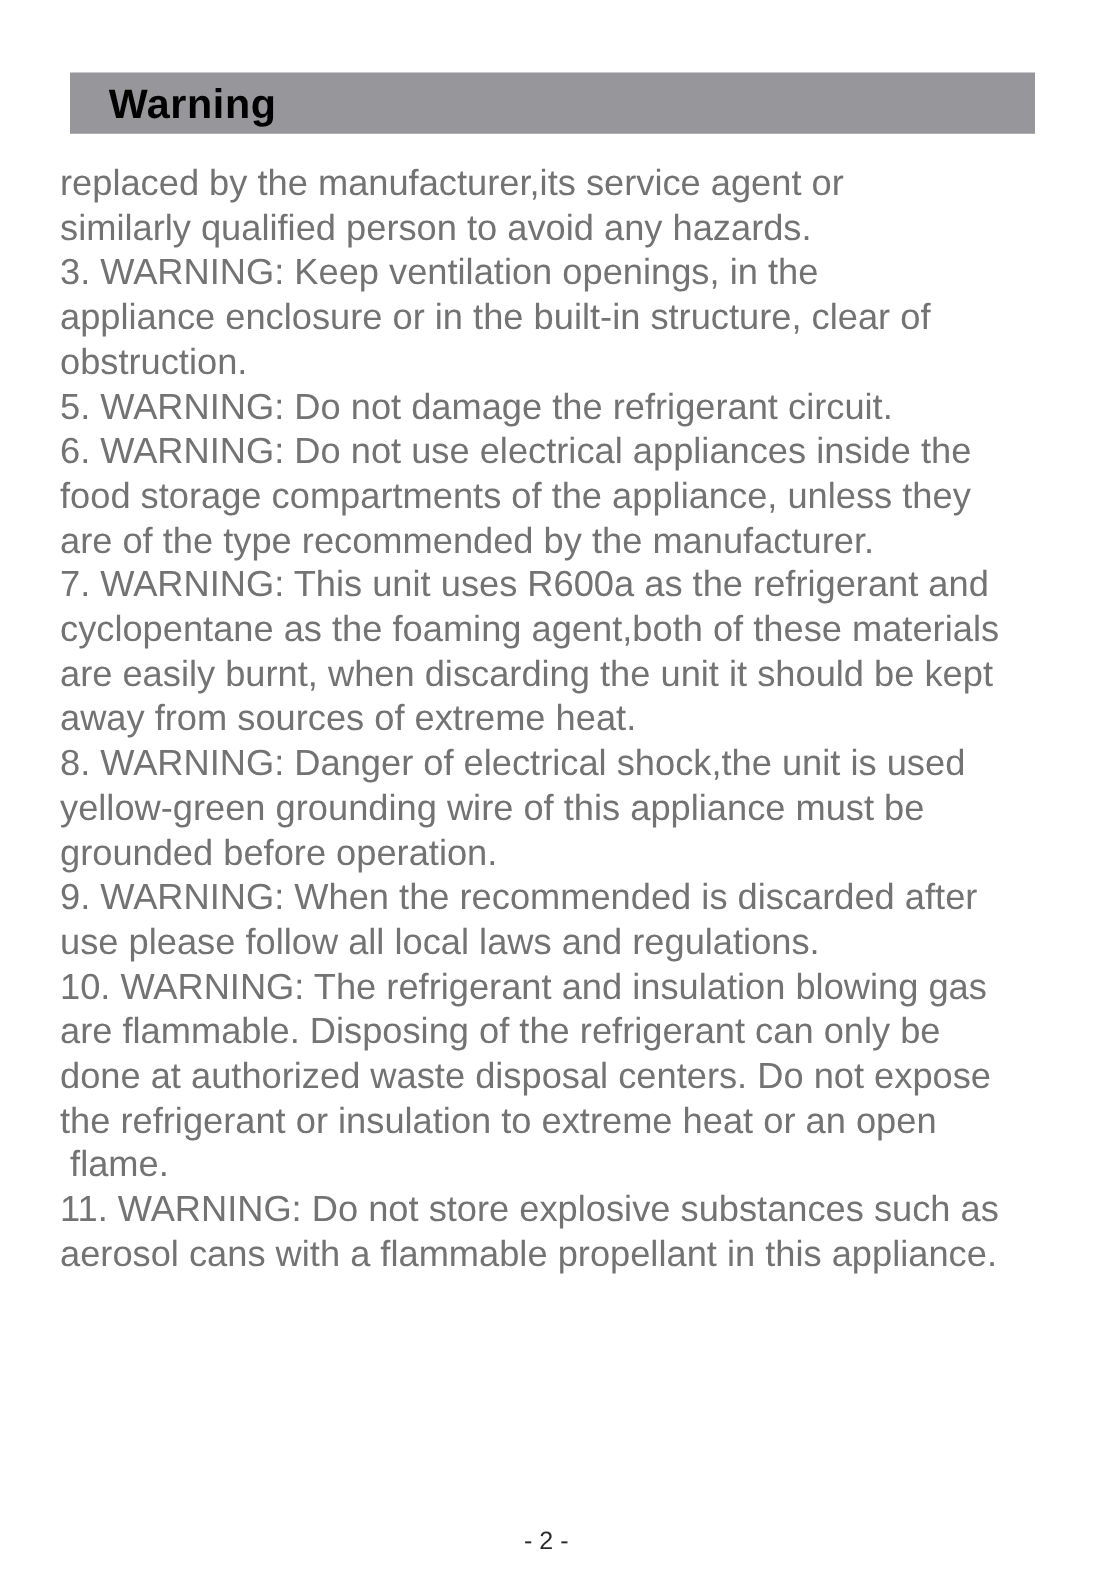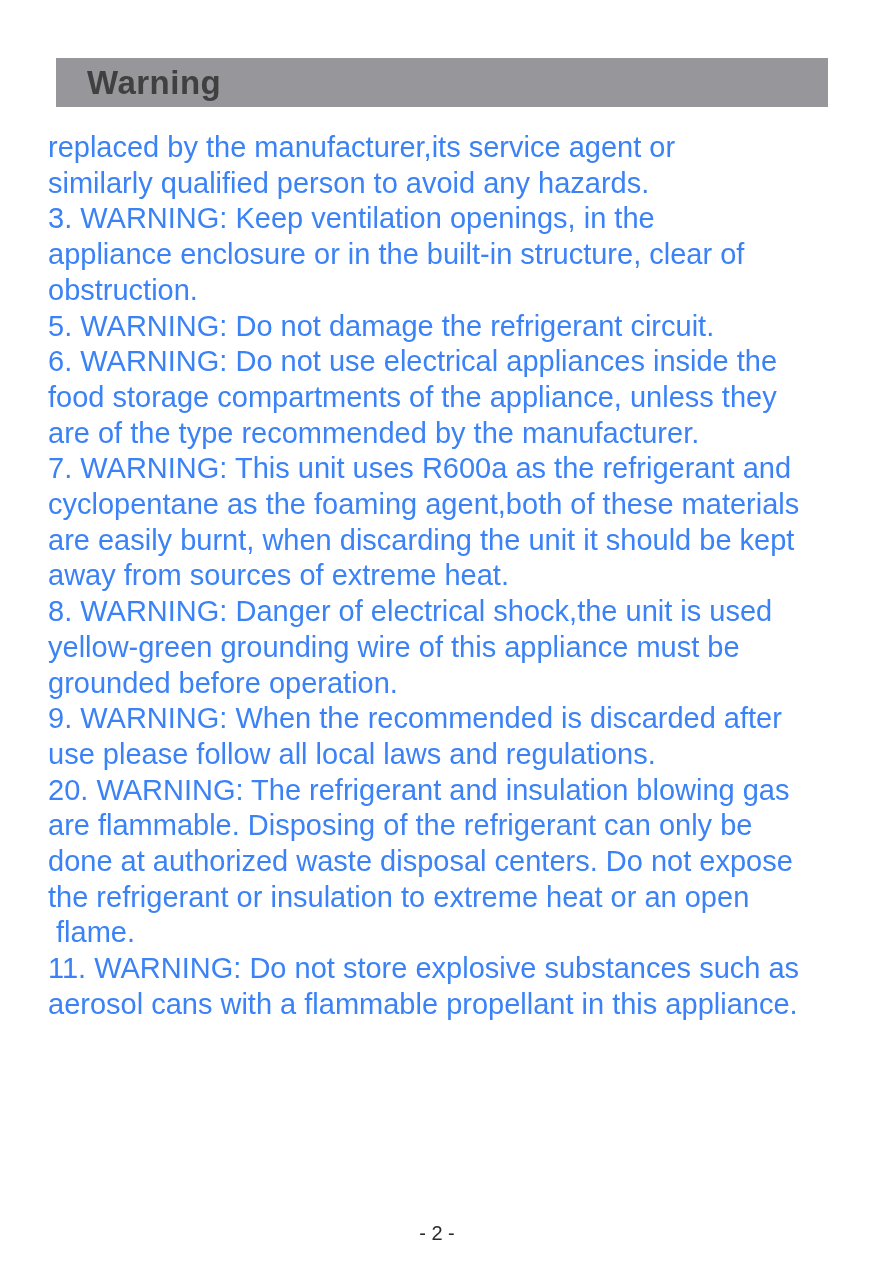--- a/index.html
+++ b/index.html
@@ -21,32 +21,32 @@
     top: 58px;
     width: 772px;
     height: 49px;
     background: #97979b;
     display: flex;
     align-items: center;
   }
   .header-title {
     font-size: 33px;
     font-weight: bold;
-    color: #404040;
+    color: #000000;
     margin-left: 31px;
     letter-spacing: 0.5px;
   }
   .content {
     position: absolute;
     left: 48px;
     top: 130px;
     width: 806px;
     font-size: 29px;
     line-height: 35.7px;
-    color: #3b82f6;
+    color: #737373;
   }
   .content p {
     margin: 0;
     padding: 0;
   }
   .intro, .txt {
     white-space: pre-line;
   }
   .lbl {
     font-weight: normal;
@@ -88,21 +88,21 @@
 are easily burnt, when discarding the unit it should be kept
 away from sources of extreme heat.</span></p>
 
   <p class="warn-item"><span class="num">8. </span><b class="lbl">WARNING:</b><span class="txt"> Danger of electrical shock,the unit is used
 yellow-green grounding wire of this appliance must be
 grounded before operation.</span></p>
 
   <p class="warn-item"><span class="num">9. </span><b class="lbl">WARNING:</b><span class="txt"> When the recommended is discarded after
 use please follow all local laws and regulations.</span></p>
 
-  <p class="warn-item"><span class="num">20. </span><b class="lbl">WARNING:</b><span class="txt"> The refrigerant and insulation blowing gas
+  <p class="warn-item"><span class="num">10. </span><b class="lbl">WARNING:</b><span class="txt"> The refrigerant and insulation blowing gas
 are flammable. Disposing of the refrigerant can only be
 done at authorized waste disposal centers. Do not expose
 the refrigerant or insulation to extreme heat or an open
 &nbsp;flame.</span></p>
 
   <p class="warn-item"><span class="num">11. </span><b class="lbl">WARNING:</b><span class="txt"> Do not store explosive substances such as
 aerosol cans with a flammable propellant in this appliance.</span></p>
 
 </div>
 </div>

